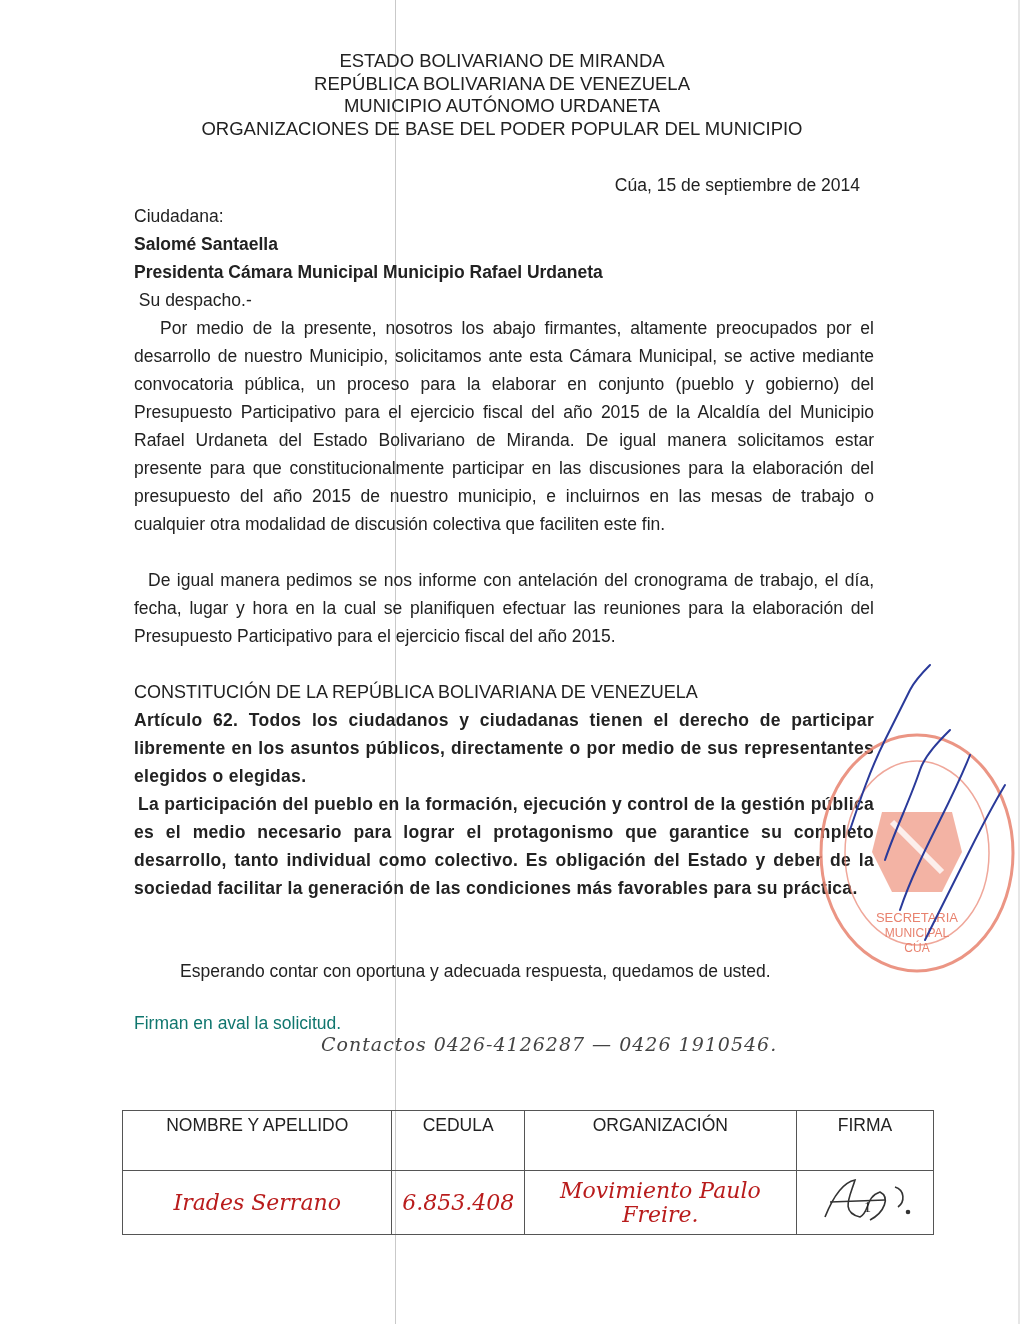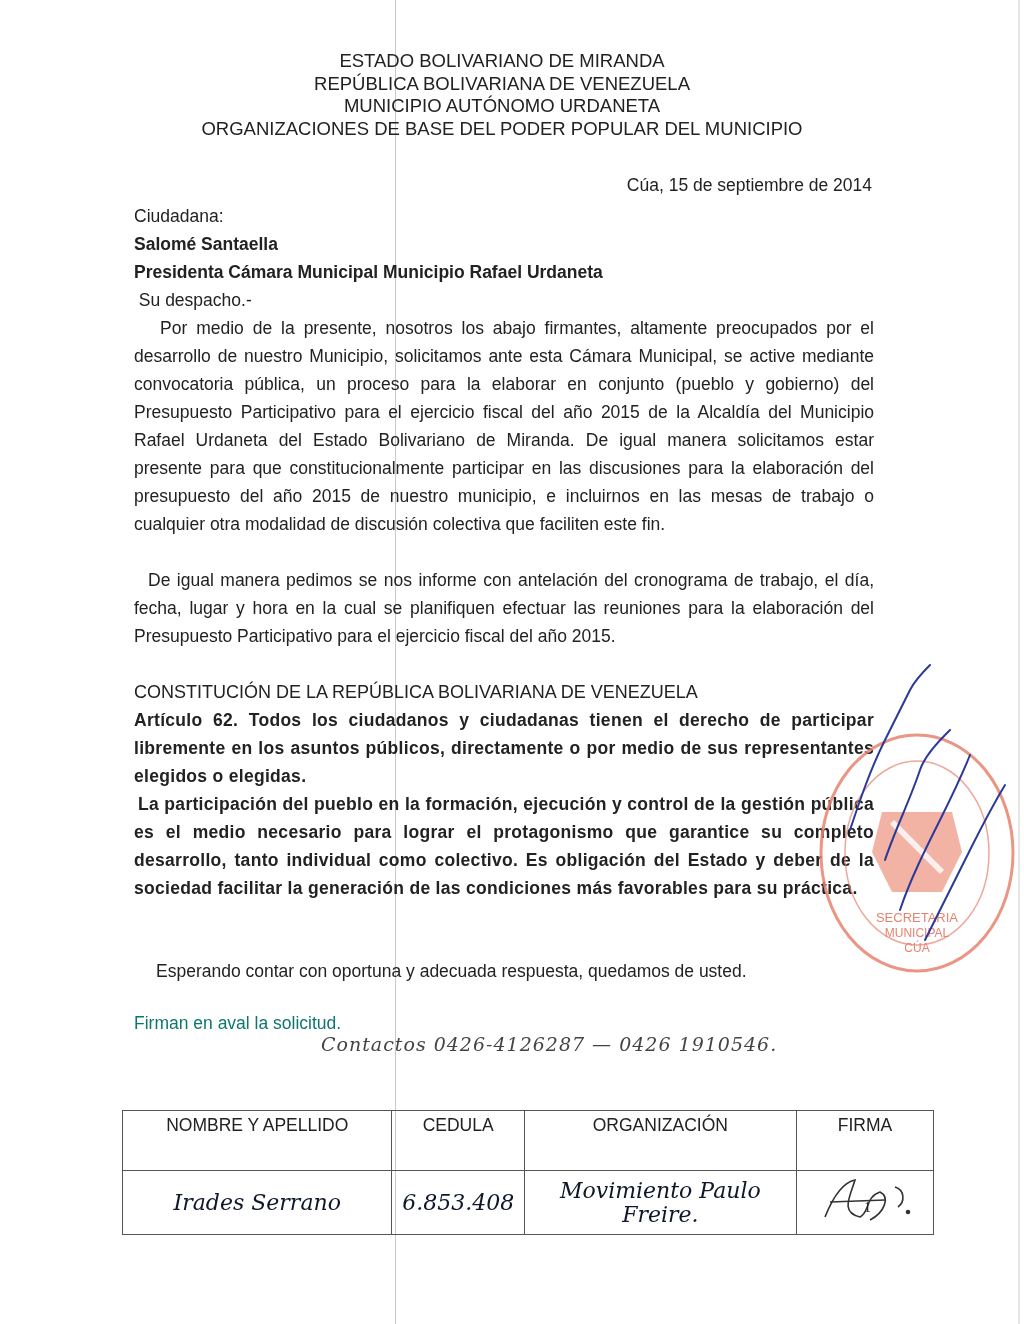--- a/index.html
+++ b/index.html
@@ -2,41 +2,41 @@
 <html><head>
 <meta charset="utf-8">
 <style>
   html, body { margin: 0; padding: 0; background: #ffffff; }
   body { width: 1024px; height: 1324px; position: relative; overflow: hidden;
          font-family: "Liberation Sans", sans-serif; color: #1a1a1a; }
   .fold { position: absolute; left: 395px; top: 0; width: 1px; height: 1324px; background: #c9c9c9; }
   .right-edge { position: absolute; left: 1018px; top: 0; width: 2px; height: 1324px; background: #e6e6e6; }
   .header { position: absolute; top: 50px; left: 0; width: 1004px; text-align: center;
             font-size: 18.5px; line-height: 22.5px; color: #222; }
-  .date { position: absolute; top: 175px; right: 152px; font-size: 17.5px; color: #222; }
+  .date { position: absolute; top: 175px; right: 164px; font-size: 17.5px; color: #222; }
   .body-block { position: absolute; left: 134px; width: 740px; font-size: 17.5px; line-height: 28px; color: #222; }
   .recipient { top: 202px; }
   .recipient .bold { font-weight: bold; }
   .para { text-align: justify; margin: 0; }
   .indent1 { text-indent: 26px; }
   .indent2 { text-indent: 14px; }
   .b { font-weight: normal; }
   .p1 { top: 314px; }
   .p2 { top: 566px; }
   .const-title { top: 678px; font-size: 18px; }
   .article { top: 706px; font-weight: bold; letter-spacing: 0.3px; }
-  .closing { position: absolute; top: 961px; left: 156px; font-size: 17.5px; color: #222; }
+  .closing { position: absolute; top: 961px; left: 180px; font-size: 17.5px; color: #222; }
   .firman { position: absolute; top: 1013px; left: 134px; font-size: 17.5px; color: #0f766e; }
   .contact { position: absolute; top: 1033px; left: 298px; font-family: "DejaVu Serif", serif;
              font-style: italic; font-size: 19px; color: #444; letter-spacing: 1px; margin-left: 23px; }
   table.sign { position: absolute; top: 1110px; left: 122px; width: 812px; border-collapse: collapse; }
   table.sign th, table.sign td { border: 1px solid #555; font-weight: normal; font-size: 17.5px; color: #222; }
   table.sign th { height: 54px; vertical-align: top; padding-top: 4px; }
   table.sign td { height: 60px; font-family: "DejaVu Serif", serif; font-style: italic;
-                  color: #0f172a; font-size: 22px; line-height: 24px; text-align: center; }
+                  color: #b91c1c; font-size: 22px; line-height: 24px; text-align: center; }
   .col1 { width: 273px; } .col2 { width: 130px; } .col3 { width: 274px; } .col4 { width: 135px; }
   td.name { font-size: 26px; } td.ced { font-size: 18px; } td.org { font-size: 21px; }
   .page-num { position: absolute; top: 1200px; left: 864px; font-family: "Liberation Serif", serif; font-size: 14px; color: #222; }
   .stamp { position: absolute; left: 812px; top: 722px; width: 210px; height: 262px; }
   .handnote { position: absolute; left: 830px; top: 660px; width: 190px; height: 300px; }
 </style>
 </head>
 <body>
 
 <div class="fold"></div>

